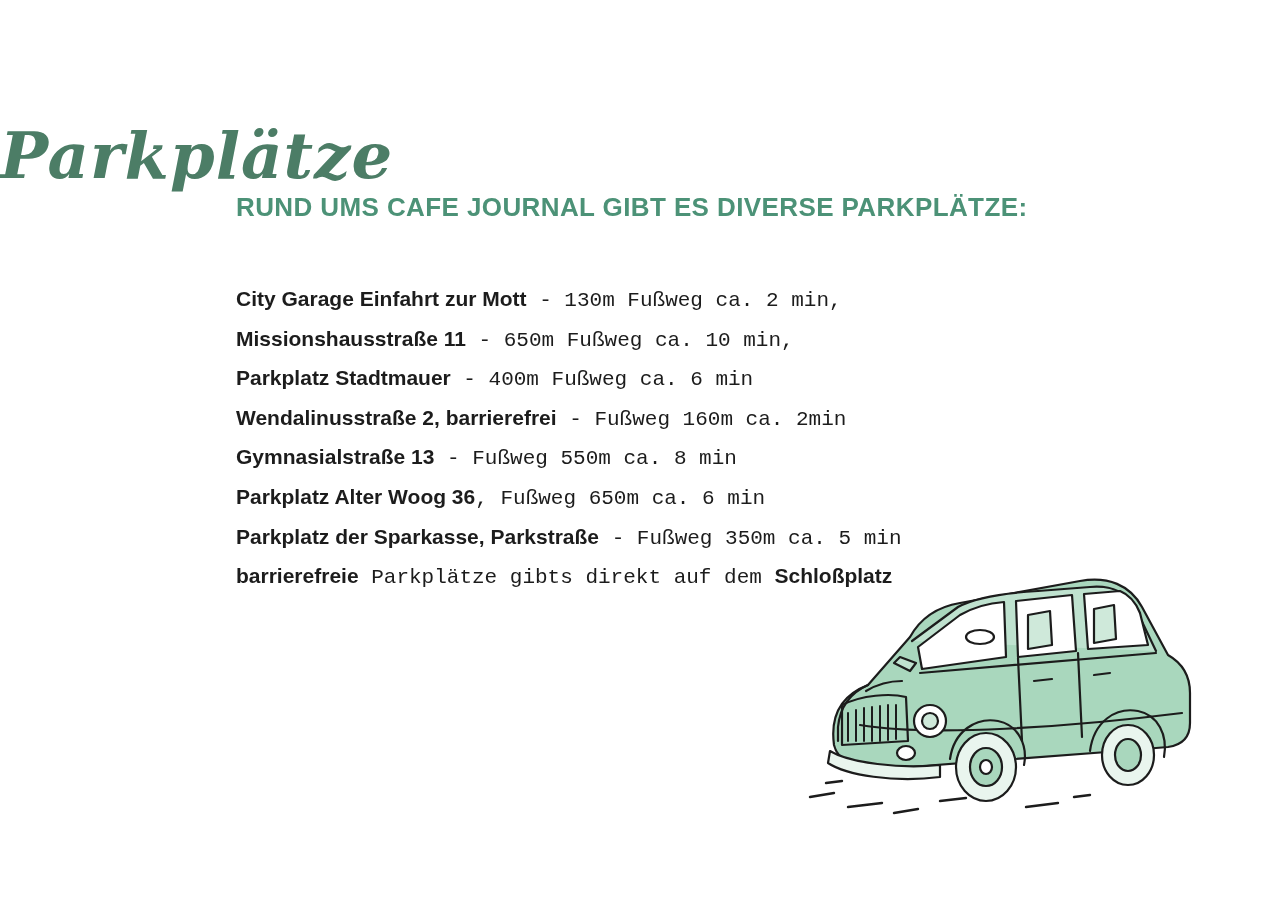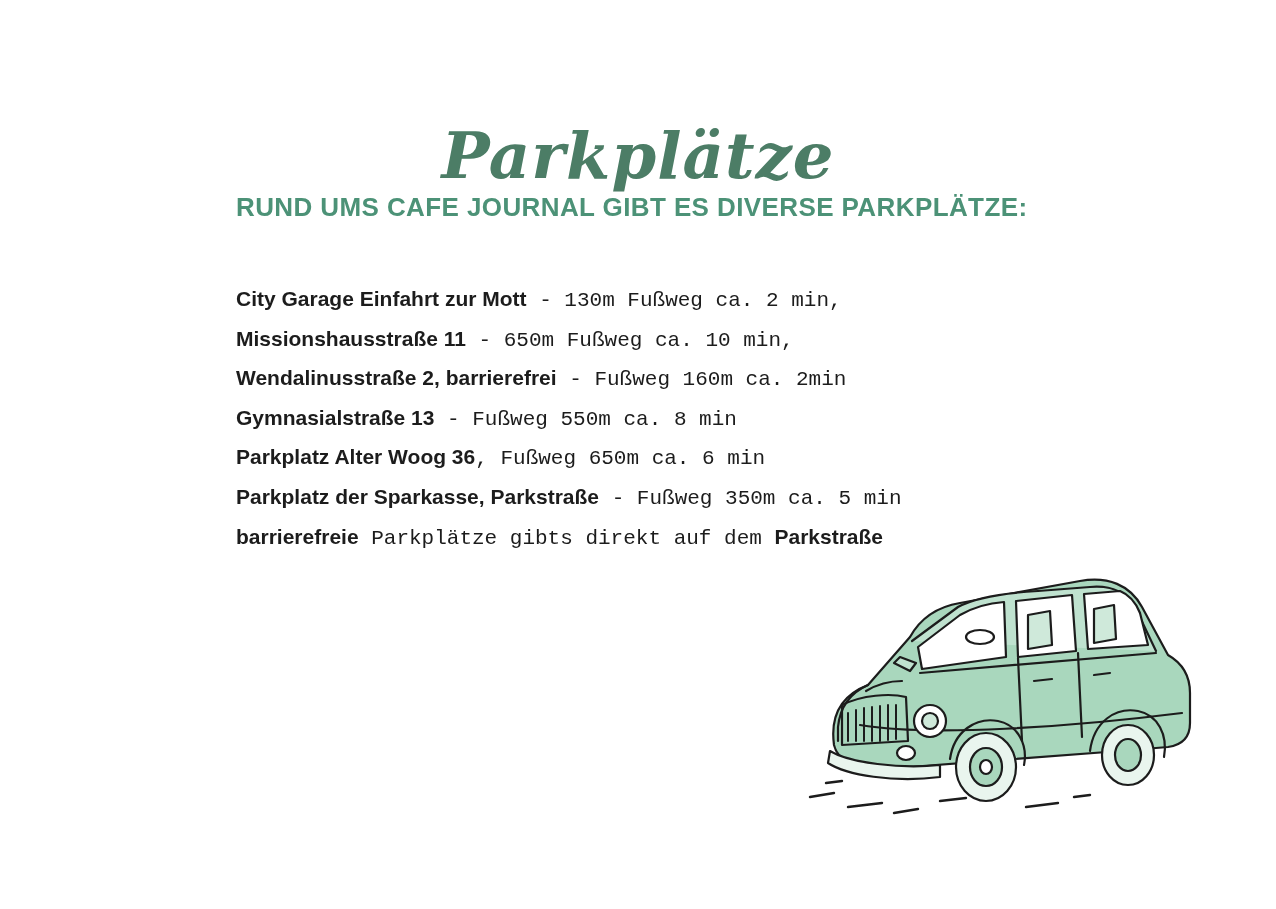--- a/index.html
+++ b/index.html
@@ -20,21 +20,20 @@
     width: 1276px;
     height: 909px;
   }
 
   
   .title {
     position: absolute;
     top: 78px;
     left: 0;
     width: 1276px;
-    text-align: center;
     font-family: "DejaVu Serif", serif;
     font-style: italic;
     font-weight: 700;
     font-size: 64px;
     letter-spacing: 1px;
     color: #4c7d66;
     line-height: 1.1;
   }
 
   
@@ -103,33 +102,36 @@
   <div class="subtitle">RUND UMS CAFE JOURNAL GIBT ES DIVERSE PARKPLÄTZE:</div>
 
   <ul class="park-list">
     <li class="park-item">
       <span class="name">City Garage Einfahrt zur Mott</span><span class="detail"> - 130m Fußweg ca. 2 min,</span><span class="tail-bold"></span>
     </li>
     <li class="park-item">
       <span class="name">Missionshausstraße 11</span><span class="detail"> - 650m Fußweg ca. 10 min,</span><span class="tail-bold"></span>
     </li>
     <li class="park-item">
+      <span class="name">Parkplatz Stadtmauer</span><span class="detail"> - 400m Fußweg ca. 6 min</span><span class="tail-bold"></span>
+    </li>
+    <li class="park-item">
       <span class="name">Wendalinusstraße 2, barrierefrei</span><span class="detail"> - Fußweg 160m ca. 2min</span><span class="tail-bold"></span>
     </li>
     <li class="park-item">
       <span class="name">Gymnasialstraße 13</span><span class="detail"> - Fußweg 550m ca. 8 min</span><span class="tail-bold"></span>
     </li>
     <li class="park-item">
       <span class="name">Parkplatz Alter Woog 36</span><span class="detail">, Fußweg 650m ca. 6 min</span><span class="tail-bold"></span>
     </li>
     <li class="park-item">
       <span class="name">Parkplatz der Sparkasse, Parkstraße</span><span class="detail"> - Fußweg 350m ca. 5 min</span><span class="tail-bold"></span>
     </li>
     <li class="park-item">
-      <span class="name">barrierefreie</span><span class="detail"> Parkplätze gibts direkt auf dem </span><span class="tail-bold">Parkstraße</span>
+      <span class="name">barrierefreie</span><span class="detail"> Parkplätze gibts direkt auf dem </span><span class="tail-bold">Schloßplatz</span>
     </li>
   </ul>
 
   <div class="car-wrap">
     <svg viewBox="0 0 420 300" xmlns="http://www.w3.org/2000/svg" aria-hidden="true">
       <g stroke="#1c1c1c" stroke-width="2.2" fill="none" stroke-linejoin="round" stroke-linecap="round">
 
         <path d="M44 200
                  C 40 170, 52 150, 78 140
                  L 120 92

